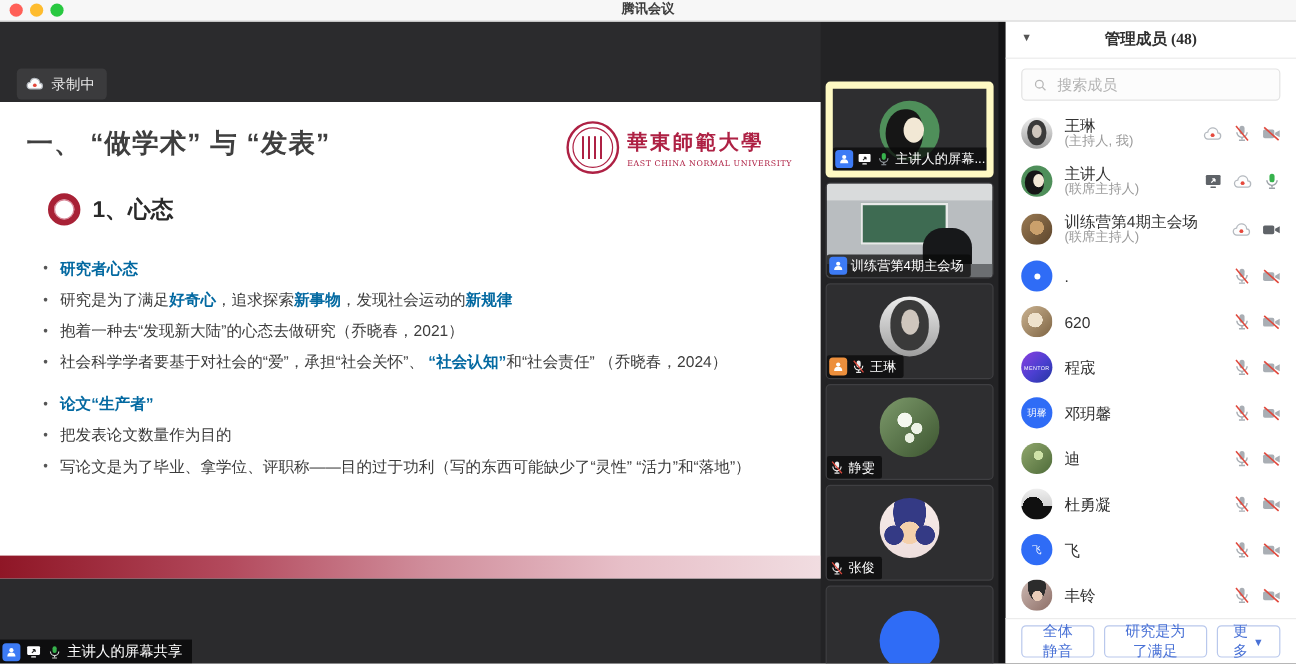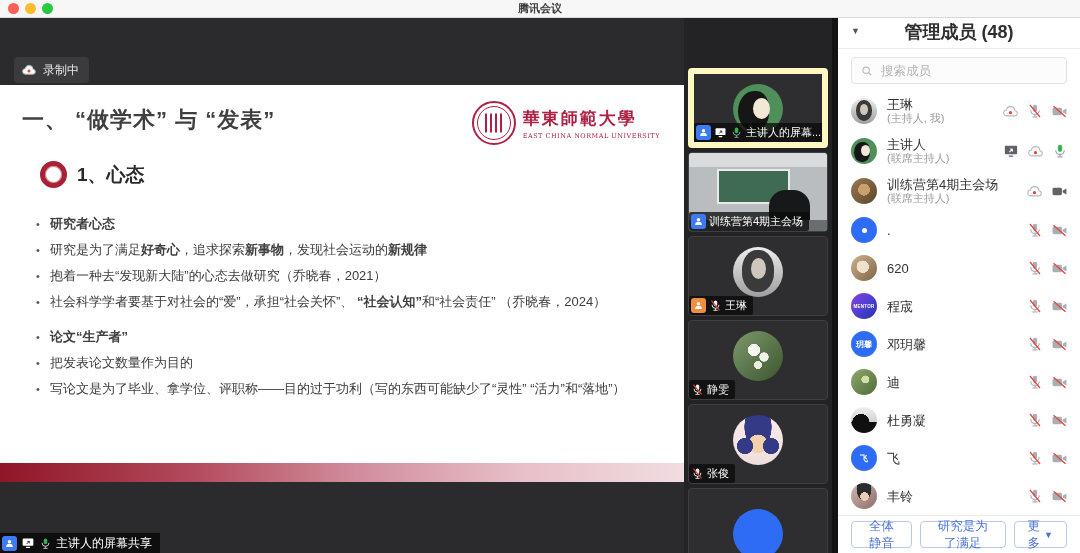--- a/index.html
+++ b/index.html
@@ -29,21 +29,21 @@
   .logo-cn{font-family:"DejaVu Serif","Liberation Serif",serif;font-weight:700;font-size:17px;color:#ae2144;letter-spacing:2px;}
   .logo-en{font-family:"DejaVu Serif","Liberation Serif",serif;font-size:6.5px;color:#ae2144;letter-spacing:0.5px;margin-top:2px;}
   .section{position:absolute;left:40px;top:76px;display:flex;align-items:center;text-align:center;}
   .ring{width:17px;height:17px;border-radius:50%;border:5px solid #a82136;box-sizing:content-box;
         background:#fff;box-shadow:inset 0 0 0 1px #d8899a;}
   .section-label{margin-left:10px;font-size:19px;font-weight:700;color:#2a2a2a;}
   .bullets{position:absolute;left:36px;top:126px;right:30px;}
   .bgroup{margin-bottom:9px;}
   .bullet{display:flex;font-size:13px;color:#3c3c3c;line-height:26px;}
   .bullet .dot{width:14px;flex:none;color:#555;font-size:11px;}
-  .bullet .b{font-weight:700;color:#404040;}
+  .bullet .b{font-weight:700;color:#0369a1;}
   .slide-bar{position:absolute;left:0;bottom:0;width:100%;height:19px;
              background:linear-gradient(90deg,#8f1626 0%,#b34a5d 28%,#d08d9b 52%,#e7bfc8 76%,#f1dde1 100%);}
   .share-label{position:absolute;left:0;bottom:0;height:20px;background:rgba(8,8,8,.82);
                display:flex;align-items:center;gap:4px;padding:0 8px 0 2px;color:#fff;font-size:12px;}
   
   .strip{position:absolute;left:684px;top:17px;width:148px;bottom:0;background:#232325;}
   .strip-divider{position:absolute;left:832px;top:17px;width:6px;bottom:0;background:#131315;}
   .tile{position:absolute;left:4px;width:140px;height:80px;background:#2e2e30;border:1px solid #3f3f42;
         border-radius:4px;box-sizing:border-box;overflow:hidden;}
   .tile.active{border:6px solid #fef9c3;}
@@ -57,21 +57,21 @@
   .icn svg{width:100%;height:100%;}
   
   .scene{position:absolute;inset:0;background:#b9bdc0;}
   .scene .ceil{position:absolute;top:0;left:0;right:0;height:18%;background:#d9dbdc;}
   .scene .board{position:absolute;left:20%;top:20%;width:50%;height:40%;background:#3e6b52;border:2px solid #e9e9e9;}
   .scene .person{position:absolute;right:12%;bottom:0;width:30%;height:52%;background:#17181a;border-radius:40% 40% 0 0;}
   .scene .desk{position:absolute;left:0;right:0;bottom:0;height:14%;background:#6b6e71;}
   
   .av{border-radius:50%;position:relative;overflow:hidden;flex:none;display:inline-flex;
       align-items:center;justify-content:center;}
-  .avt{position:relative;z-index:2;color:#fff;font-weight:700;font-size:8px;}
+  .avt{position:relative;z-index:2;color:#fff;font-weight:400;font-size:8px;}
   .avt.tiny{font-size:4.5px;letter-spacing:.3px;}
   .av-presenter{background:#4f8f5a;}
   .av-presenter::before{content:"";position:absolute;left:10%;top:14%;width:62%;height:80%;
                         background:#161616;border-radius:52% 42% 46% 50%;}
   .av-presenter::after{content:"";position:absolute;left:40%;top:28%;width:34%;height:42%;
                        background:#f2e8d5;border-radius:50%;}
   .av-woman{background:linear-gradient(180deg,#ededed,#9e9e9e);}
   .av-woman::before{content:"";position:absolute;left:18%;top:6%;width:64%;height:84%;background:#3a3a3a;border-radius:46%;}
   .av-woman::after{content:"";position:absolute;left:35%;top:22%;width:30%;height:42%;background:#cfc6bd;border-radius:50%;}
   .av-lily{background:radial-gradient(circle at 42% 38%,#f5f8f0 0 14%,transparent 15%),
@@ -98,21 +98,21 @@
   .av-silhouette{background:radial-gradient(circle at 38% 60%,#101010 0 38%,transparent 39%),
                  linear-gradient(0deg,#101010 0 42%,transparent 43%),
                  linear-gradient(180deg,#efefef,#bdbdbd);}
   .av-photo-fl{background:radial-gradient(circle at 52% 52%,#e9cdb9 0 22%,transparent 23%),
                radial-gradient(ellipse at 50% 22%,#2c2c2c 0 40%,transparent 41%),
                linear-gradient(135deg,#cdb9b3,#8d6e66);}
   
   .sidebar{position:absolute;left:838px;top:17px;width:242px;bottom:0;background:#ffffff;}
   .sb-header{position:relative;height:31px;border-bottom:1px solid #ececec;}
   .sb-caret{position:absolute;left:13px;top:9px;font-size:9px;color:#555;cursor:default;}
-  .sb-title{height:31px;line-height:31px;text-align:center;font-size:18px;font-weight:600;color:#2f2f2f;}
+  .sb-title{height:31px;line-height:31px;text-align:center;font-size:13px;font-weight:600;color:#2f2f2f;font-family:Liberation Serif, serif;}
   .searchbox{margin:8px 13px;height:27px;border:1px solid #e3e3e3;background:#fcfcfc;border-radius:4px;
              display:flex;align-items:center;padding:0 8px;gap:5px;box-sizing:border-box;}
   .searchbox input{border:none;outline:none;background:transparent;font-size:12.5px;color:#333;width:100%;
                    font-family:inherit;}
   .searchbox input::placeholder{color:#b3b3b3;}
   .mlist{position:absolute;left:0;right:0;top:74px;bottom:38px;overflow:hidden;}
   .mrow{display:flex;align-items:center;height:38px;padding:0 12px 0 13px;}
   .mrow.two{height:40px;}
   .mrow .nm{flex:1;margin-left:10px;min-width:0;}
   .mrow .nm .n1{font-size:13px;color:#333;line-height:15px;white-space:nowrap;overflow:hidden;}

